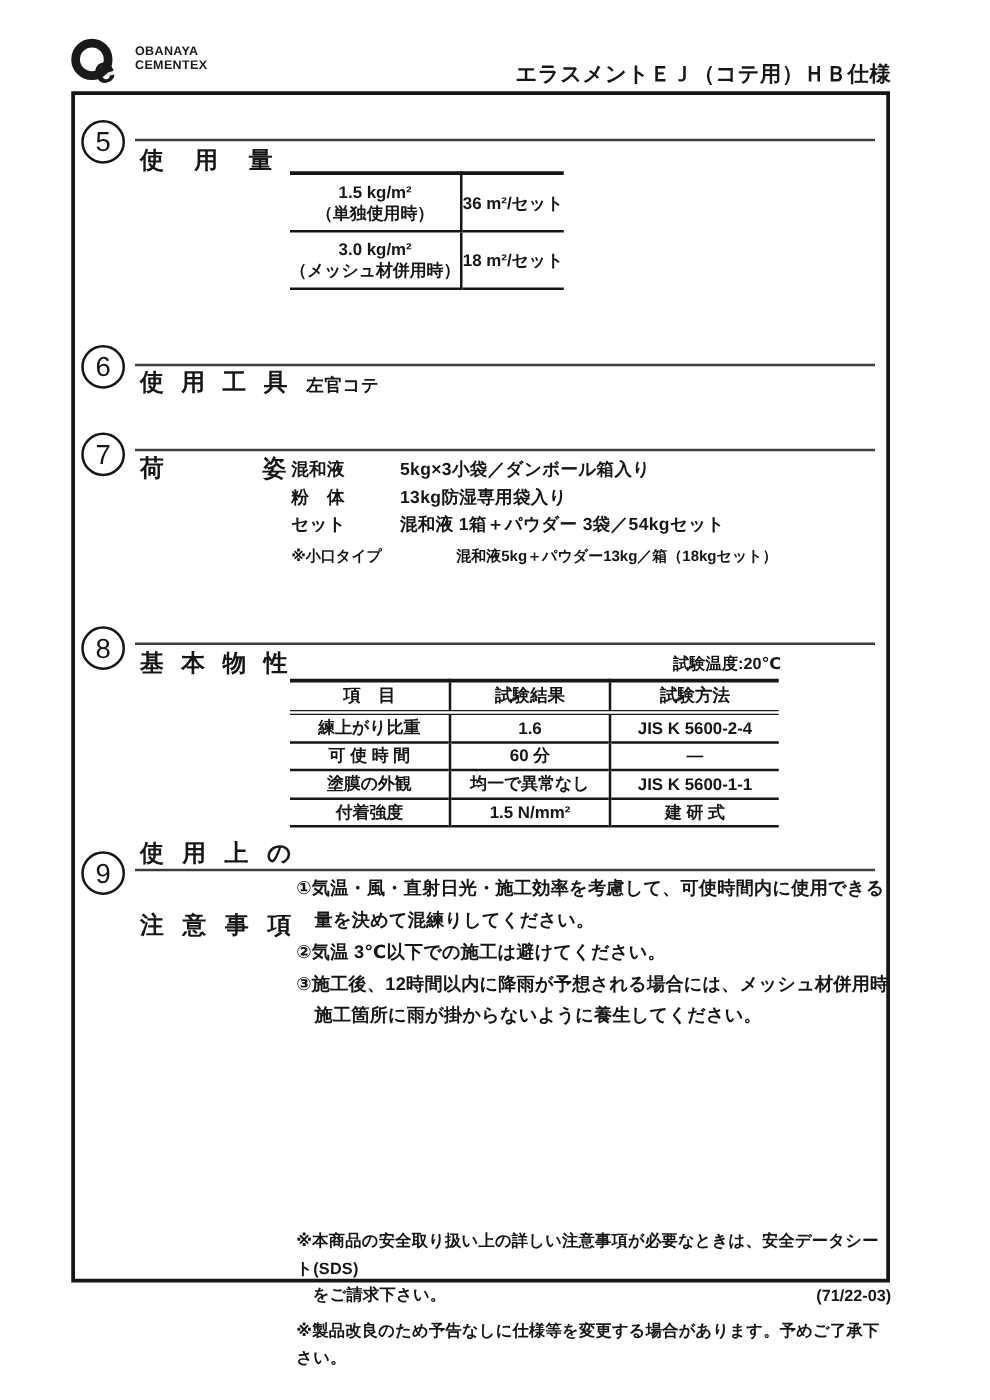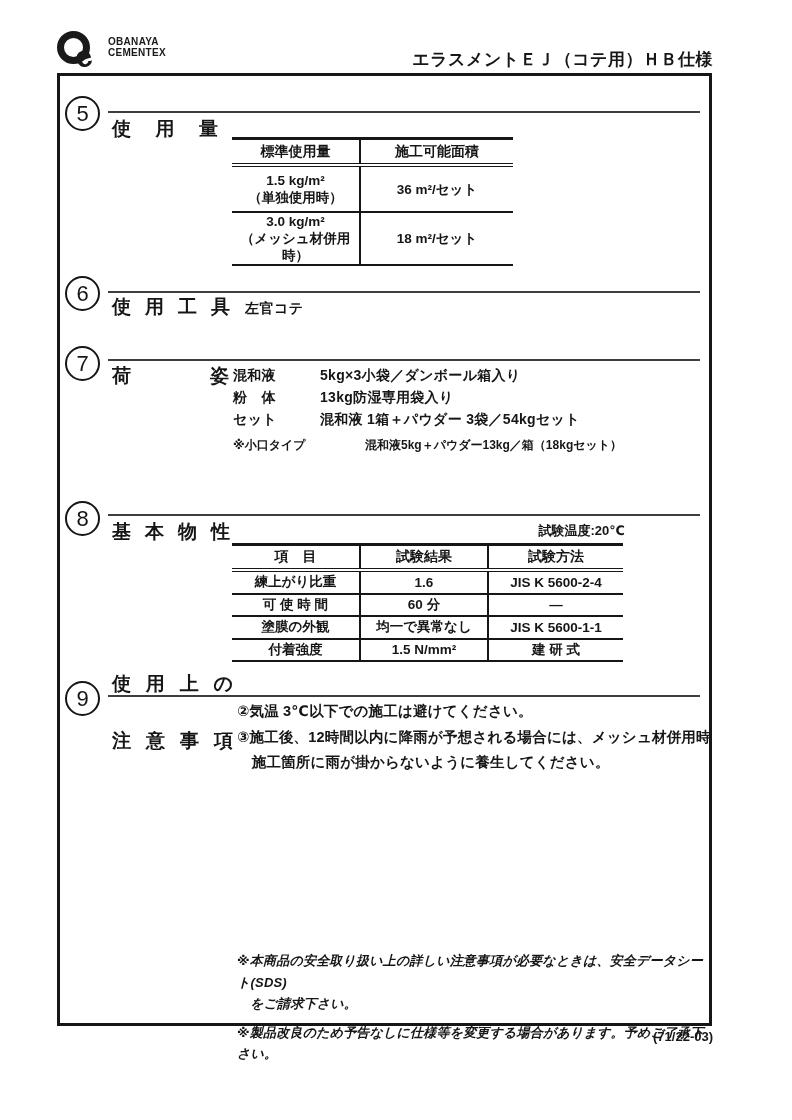--- a/index.html
+++ b/index.html
@@ -57,21 +57,21 @@
   #props-table th:nth-child(2){ width:126px; }
   #props-table th:nth-child(3){ width:134px; }
   #props-table td { height:20.5px; font-size:13.5px; }
 
   
   #s9-title-2 { top:729px; }
   #precaution-list { left:237px; top:699px; width:478px; }
   #precaution-list p { margin:0; white-space:pre-line; font-size:14.5px; font-weight:600; line-height:25.5px; letter-spacing:0.2px; }
 
   
-  #footer-notes { left:237px; top:950px; width:478px;font-style:italic; }
+  #footer-notes { left:237px; top:982px; width:478px; }
   #footer-notes .foot-note { white-space:pre-line; font-size:13px; font-weight:600; line-height:21.5px; letter-spacing:0.2px; }
   #footer-notes .foot-note + .foot-note { margin-top:7px; }
   #doc-code { right:79px; top:1029px; font-size:13px; font-weight:600; }
 </style>
 </head>
 <body>
 
 <div class="abs" id="logo-ring"></div>
 <div class="abs" id="logo-mark">e</div>
 <div class="abs" id="brand-name">
@@ -80,24 +80,20 @@
 </div>
 
 <div class="abs" id="doc-title">エラスメントＥＪ（コテ用）ＨＢ仕様</div>
 <div class="abs" id="main-box"></div>
 
 <div class="abs sec-num" style="top:96px">5</div>
 <div class="abs sec-rule" style="top:111px"></div>
 <div class="abs sec-title" style="top:117px; width:106px">使 用 量</div>
 <table class="abs spec-table" id="usage-table">
   <tbody>
-      <tr>
-    <th>標準使用量</th>
-    <th>施工可能面積</th>
-  </tr>
   <tr>
     <td>1.5 kg/m²
 （単独使用時）</td>
     <td>36 m²/セット</td>
   </tr>
   <tr>
     <td>3.0 kg/m²
 （メッシュ材併用時）</td>
     <td>18 m²/セット</td>
   </tr>
@@ -163,20 +159,22 @@
     <td>建 研 式</td>
   </tr>
 </tbody>
   </table>
 
 <div class="abs sec-num" style="top:681px">9</div>
 <div class="abs sec-rule" style="top:695px"></div>
 <div class="abs sec-title" style="top:672px; width:121px">使 用 上 の</div>
 <div class="abs sec-title" id="s9-title-2" style="width:121px">注 意 事 項</div>
 <div class="abs" id="precaution-list">
+  <p>①気温・風・直射日光・施工効率を考慮して、可使時間内に使用できる
+　量を決めて混練りしてください。</p>
   <p>②気温 3℃以下での施工は避けてください。</p>
   <p>③施工後、12時間以内に降雨が予想される場合には、メッシュ材併用時
 　施工箇所に雨が掛からないように養生してください。</p>
 </div>
 
 <div class="abs" id="footer-notes">
   <div class="foot-note">※本商品の安全取り扱い上の詳しい注意事項が必要なときは、安全データシート(SDS)
 　をご請求下さい。</div>
   <div class="foot-note">※製品改良のため予告なしに仕様等を変更する場合があります。予めご了承下さい。</div>
 </div>

